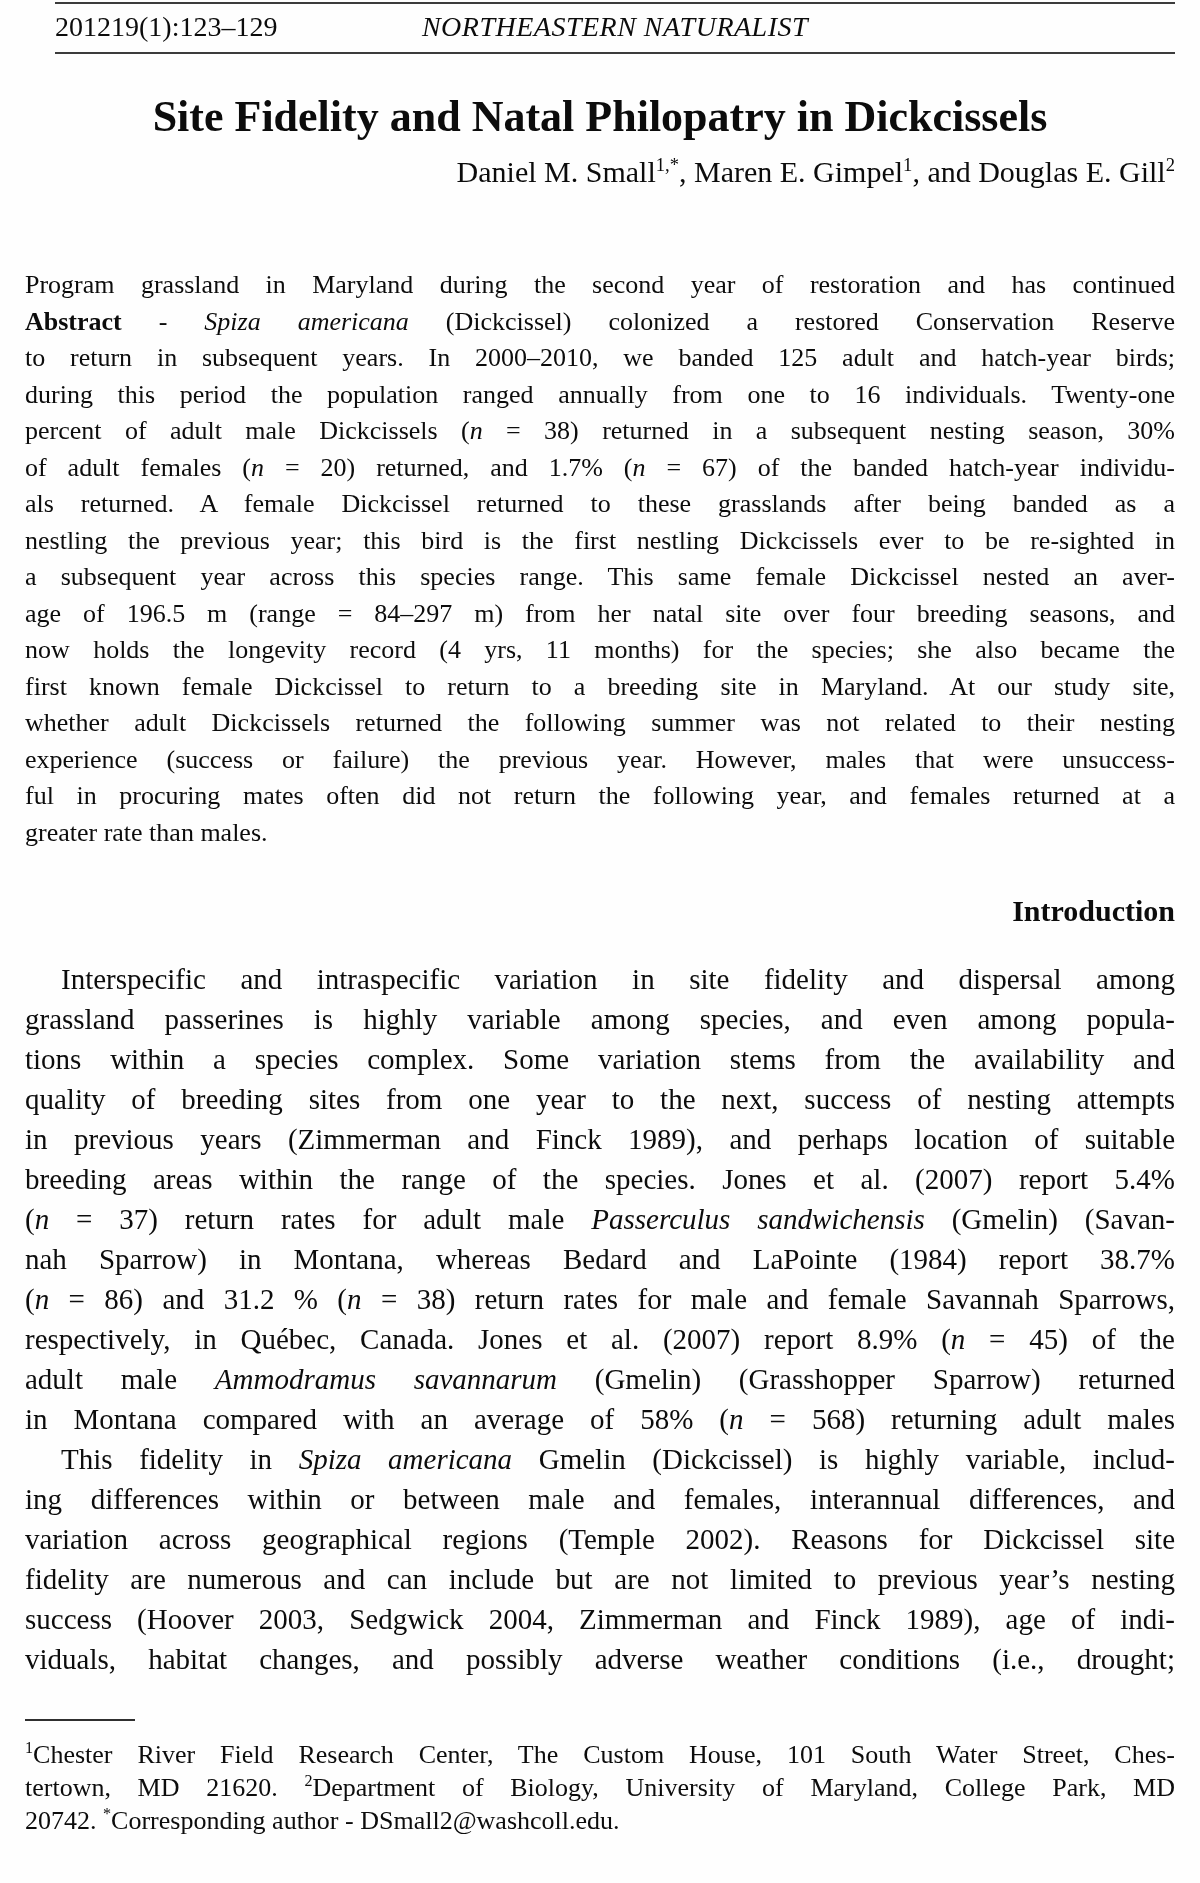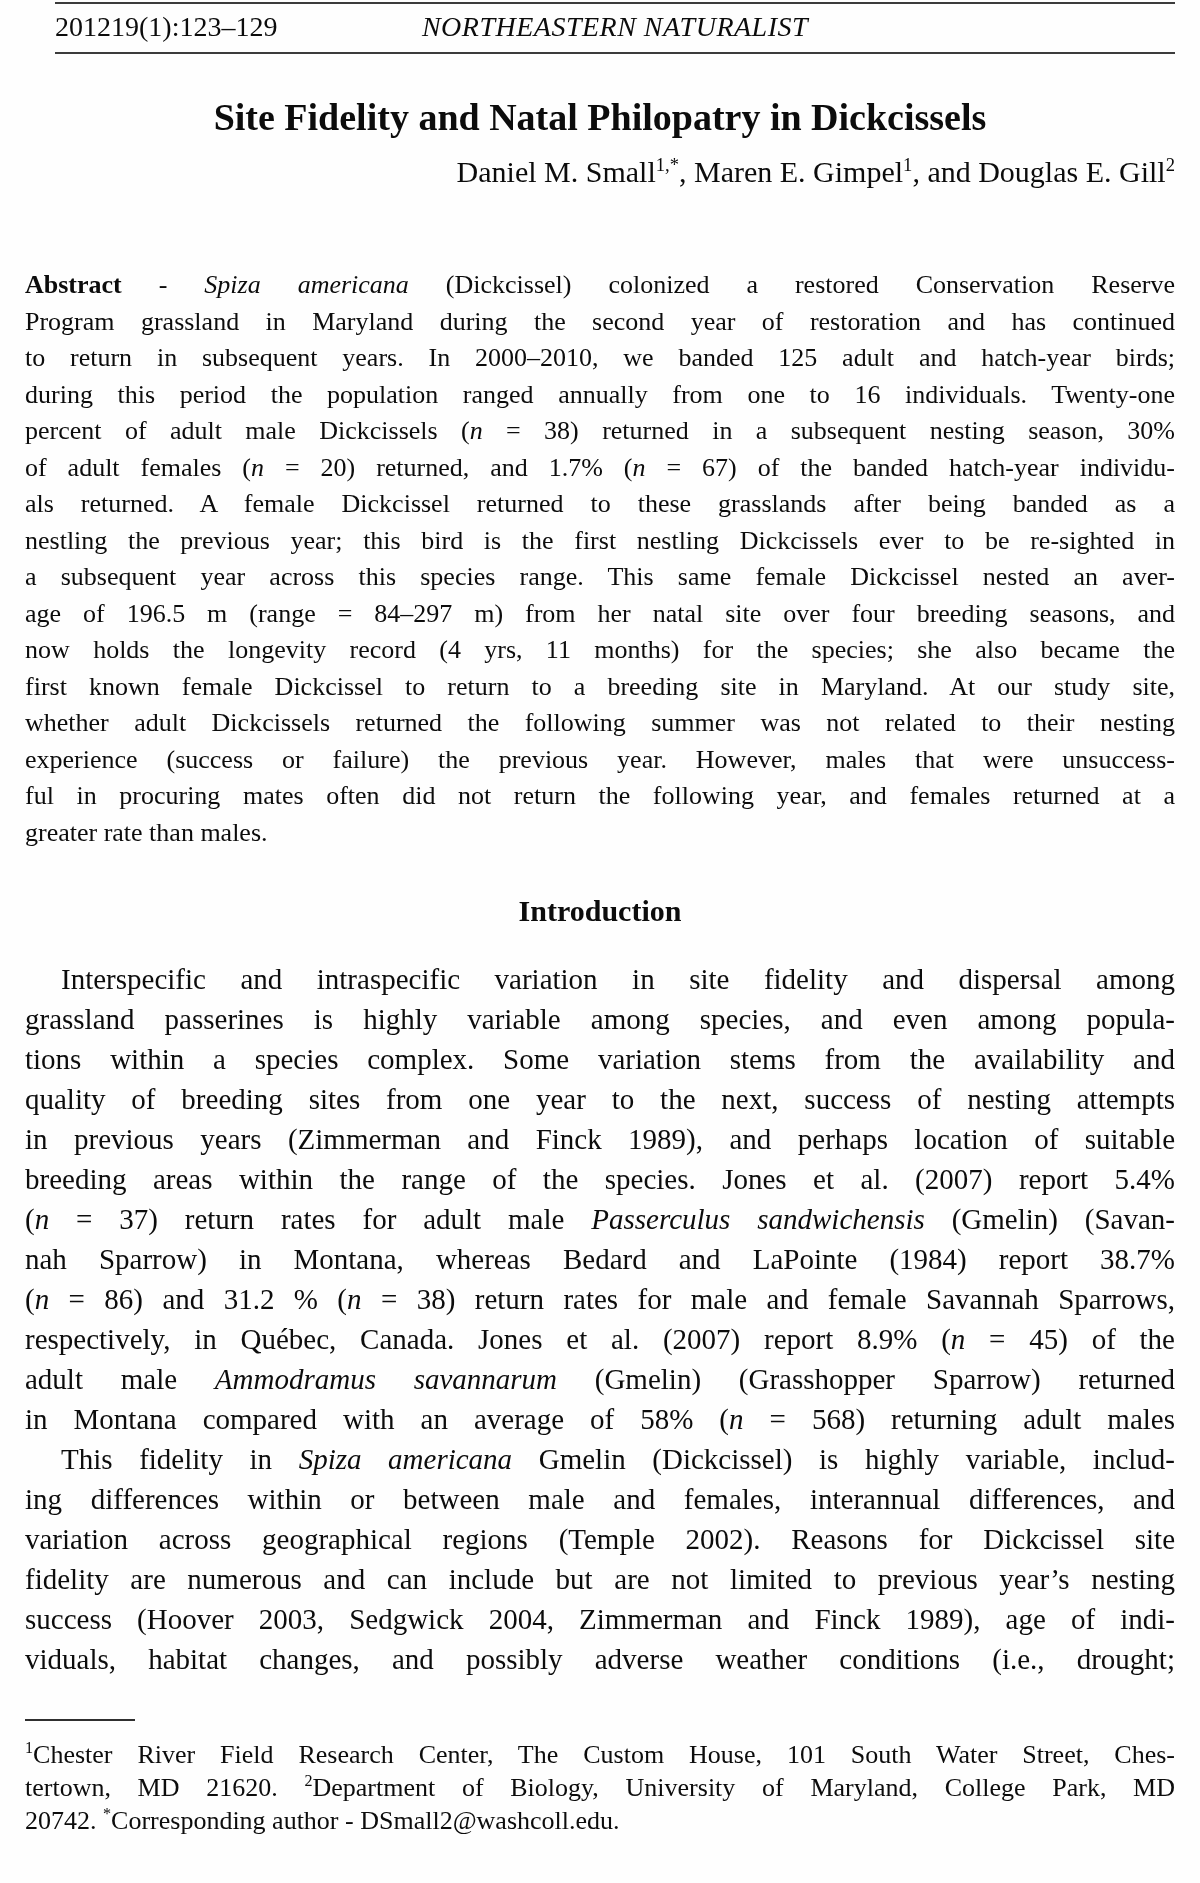--- a/index.html
+++ b/index.html
@@ -29,42 +29,42 @@
   }
   .header .journal {
     position: absolute;
     left: 50%;
     transform: translateX(-50%);
     font-style: italic;
     letter-spacing: 0.5px;
   }
   .title {
     margin: 40px 0 0 0;
-    font-size: 38px;
+    font-size: 44px;
     line-height: 46px;
     font-weight: bold;
     text-align: center;
   }
   .authors {
     margin-top: 14px;
     font-size: 30px;
     line-height: 36px;
     text-align: right;
   }
   .abstract {
     margin-top: 77px;
     font-size: 26px;
   }
   .abstract .line { height: 36.5px; line-height: 36.5px; }
   .heading {
     margin: 40px 0 4px 0;
     font-size: 30px;
     line-height: 40px;
     font-weight: bold;
-    text-align: center;
+    text-align: right;
   }
   .para { margin-top: 28px; font-size: 29px; }
   .para + .para { margin-top: 0; }
   .para .line { height: 40px; line-height: 40px; }
   .footnote-rule {
     margin-top: 40px;
     width: 110px;
     border-top: 2px solid #2f2f2f;
   }
   .footnote { margin-top: 17px; font-size: 26px; }
@@ -89,22 +89,22 @@
     <span>2012</span>
     <span class="journal">NORTHEASTERN NATURALIST</span>
     <span>19(1):123–129</span>
   </div>
 
   <h1 class="title">Site Fidelity and Natal Philopatry in Dickcissels</h1>
 
   <div class="authors"><span>Daniel M. Small</span><span class="sup">1,*</span><span>, Maren E. Gimpel</span><span class="sup">1</span><span>, and Douglas E. Gill</span><span class="sup">2</span></div>
 
   <div class="abstract">
+      <div class="line"><span>Program grassland in Maryland during the second year of restoration and has continued</span></div>
       <div class="line"><span class="bd">Abstract</span><span> - </span><span class="it">Spiza americana</span><span> (Dickcissel) colonized a restored Conservation Reserve</span></div>
-      <div class="line"><span>Program grassland in Maryland during the second year of restoration and has continued</span></div>
       <div class="line"><span>to return in subsequent years. In 2000–2010, we banded 125 adult and hatch-year birds;</span></div>
       <div class="line"><span>during this period the population ranged annually from one to 16 individuals. Twenty-one</span></div>
       <div class="line"><span>percent of adult male Dickcissels (</span><span class="it">n</span><span> = 38) returned in a subsequent nesting season, 30%</span></div>
       <div class="line"><span>of adult females (</span><span class="it">n</span><span> = 20) returned, and 1.7% (</span><span class="it">n</span><span> = 67) of the banded hatch-year individu-</span></div>
       <div class="line"><span>als returned. A female Dickcissel returned to these grasslands after being banded as a</span></div>
       <div class="line"><span>nestling the previous year; this bird is the first nestling Dickcissels ever to be re-sighted in</span></div>
       <div class="line"><span>a subsequent year across this species range. This same female Dickcissel nested an aver-</span></div>
       <div class="line"><span>age of 196.5 m (range = 84–297 m) from her natal site over four breeding seasons, and</span></div>
       <div class="line"><span>now holds the longevity record (4 yrs, 11 months) for the species; she also became the</span></div>
       <div class="line"><span>first known female Dickcissel to return to a breeding site in Maryland. At our study site,</span></div>

